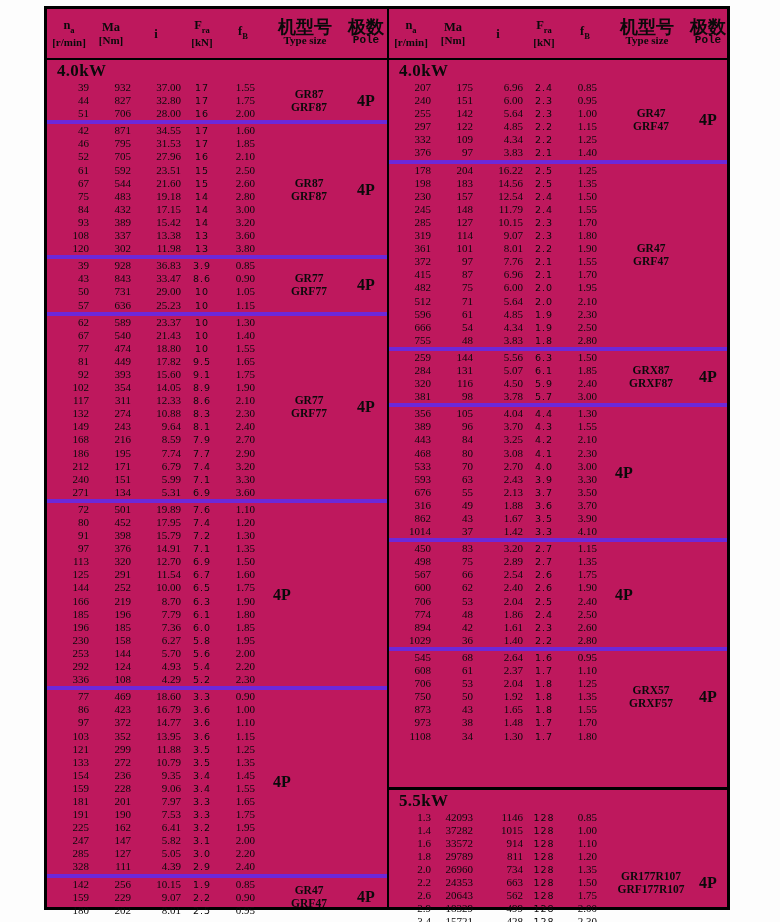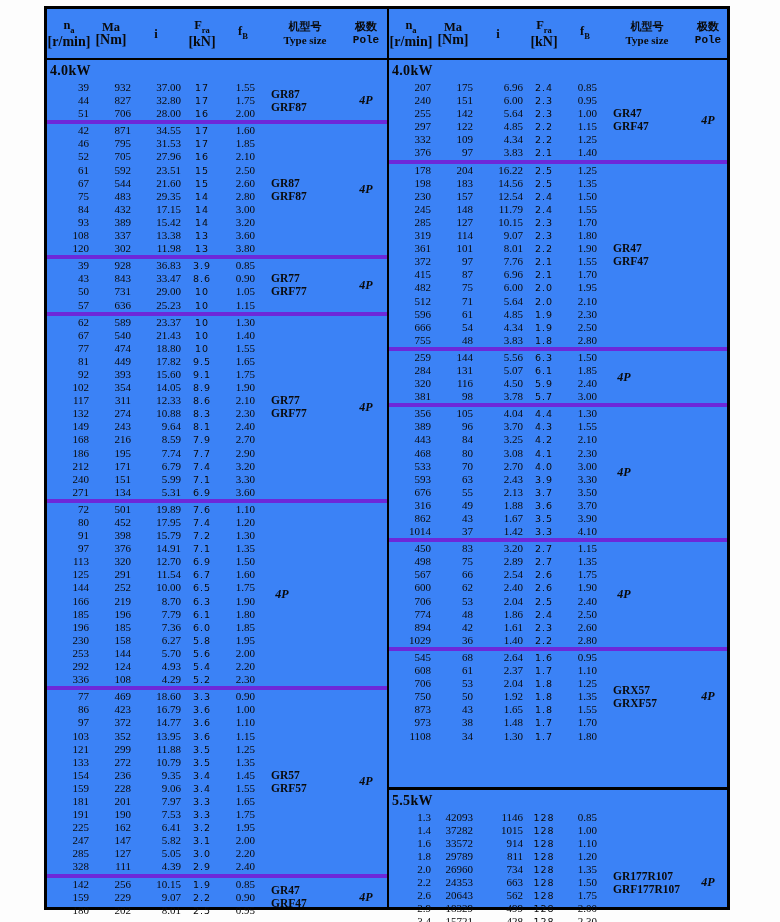--- a/index.html
+++ b/index.html
@@ -2,66 +2,66 @@
 <html><head>
 <meta charset="utf-8">
 <style>
   html,body{margin:0;padding:0;}
   body{
     width:780px;height:922px;background:#fdfdfd;position:relative;overflow:hidden;
     font-family:"Liberation Serif",serif;color:#0a0a0a;
   }
   .spec-table{
     position:absolute;left:44px;top:6px;width:686px;height:904px;
-    border:3px solid #000;box-sizing:border-box;background:#3b82f6;
+    border:3px solid #000;box-sizing:border-box;background:#be185d;
     display:flex;
   }
   .panel{flex:1 1 50%;min-width:0;display:flex;flex-direction:column;box-sizing:border-box;}
   .panel + .panel{border-left:2.5px solid #000;}
   
   .phead{
     display:grid;grid-template-columns:44px 40px 50px 42px 40px 84px 38px;
     height:49px;border-bottom:2.5px solid #000;align-items:center;flex:0 0 auto;
   }
   .hcell{text-align:center;font-weight:bold;line-height:12px;}
   .h1{font-size:12.5px;}
   .h1 sub{font-size:8.5px;}
-  .h2{font-size:14px;margin-top:1px;}
-  .hc5 .h1,.hc6 .h1{font-family:"DejaVu Sans","Liberation Sans",sans-serif;font-size:11px;}
+  .h2{font-size:11px;margin-top:1px;}
+  .hc5 .h1,.hc6 .h1{font-family:"DejaVu Sans","Liberation Sans",sans-serif;font-size:18px;}
   .hc5 .h2{font-size:11px;}
   .hc6 .h2{font-family:"Liberation Mono","DejaVu Sans Mono",monospace;font-size:11px;letter-spacing:0;}
   
   .pbody{flex:1 1 auto;display:flex;flex-direction:column;}
   .section + .section{border-top:3px solid #000;margin-top:44px;}
   .stitle{
-    font-weight:bold;font-size:14px;line-height:19px;height:21px;
-    padding:1px 0 1px 3px;box-sizing:border-box;letter-spacing:0.3px;
+    font-weight:bold;font-size:17px;line-height:19px;height:21px;
+    padding:1px 0 1px 10px;box-sizing:border-box;letter-spacing:0.3px;
   }
   .group{display:flex;border-bottom:4px solid #6d28d9;}
   .section .group:last-child{border-bottom:none;}
   .rows{width:216px;flex:0 0 auto;}
   .row{display:grid;grid-template-columns:44px 40px 50px 42px 40px;height:13.1px;line-height:13.1px;}
   .c{font-size:11px;text-align:right;white-space:nowrap;}
   .c0{padding-right:2px;}
   .c1{padding-right:0;}
   .c2{padding-right:0;}
   .c3{
     text-align:center;font-family:"DejaVu Sans","Liberation Sans",sans-serif;
     font-size:9.5px;letter-spacing:1px;padding-right:0;
   }
   .c4{padding-right:8px;}
   .gtype{
     width:84px;flex:0 0 auto;display:flex;flex-direction:column;justify-content:center;
     padding-left:8px;box-sizing:border-box;font-weight:bold;font-size:11.5px;
-    white-space:nowrap;overflow:visible;z-index:1;
+    white-space:nowrap;overflow:visible;z-index:1;text-align:center;
   }
   .tline{line-height:13px;}
   .gpole{
     width:38px;flex:0 0 auto;display:flex;align-items:center;justify-content:center;
-    font-weight:bold;font-size:12px;font-style:italic;
+    font-weight:bold;font-size:16px;
   }
 </style>
 </head>
 <body>
 
 <div class="spec-table">
     <div class="panel">
       <div class="phead">
         <div class="hcell hc0">
           <div class="h1"><span class="hsym">n</span><sub>a</sub></div>
@@ -156,21 +156,21 @@
               <div class="row">
                 <div class="c c0">67</div>
                 <div class="c c1">544</div>
                 <div class="c c2">21.60</div>
                 <div class="c c3">15</div>
                 <div class="c c4">2.60</div>
               </div>
               <div class="row">
                 <div class="c c0">75</div>
                 <div class="c c1">483</div>
-                <div class="c c2">29.35</div>
+                <div class="c c2">19.18</div>
                 <div class="c c3">14</div>
                 <div class="c c4">2.80</div>
               </div>
               <div class="row">
                 <div class="c c0">84</div>
                 <div class="c c1">432</div>
                 <div class="c c2">17.15</div>
                 <div class="c c3">14</div>
                 <div class="c c4">3.00</div>
               </div>
@@ -542,24 +542,20 @@
                 <div class="c c3">3.0</div>
                 <div class="c c4">2.20</div>
               </div>
               <div class="row">
                 <div class="c c0">328</div>
                 <div class="c c1">111</div>
                 <div class="c c2">4.39</div>
                 <div class="c c3">2.9</div>
                 <div class="c c4">2.40</div>
               </div>
-            </div>
-            <div class="gtype">
-              <div class="tline">GR57</div>
-              <div class="tline">GRF57</div>
             </div>
             <div class="gpole">4P</div>
           </div>
           <div class="group">
             <div class="rows">
               <div class="row">
                 <div class="c c0">142</div>
                 <div class="c c1">256</div>
                 <div class="c c2">10.15</div>
                 <div class="c c3">1.9</div>
@@ -802,20 +798,24 @@
                 <div class="c c4">2.40</div>
               </div>
               <div class="row">
                 <div class="c c0">381</div>
                 <div class="c c1">98</div>
                 <div class="c c2">3.78</div>
                 <div class="c c3">5.7</div>
                 <div class="c c4">3.00</div>
               </div>
             </div>
+            <div class="gtype">
+              <div class="tline">GRX87</div>
+              <div class="tline">GRXF87</div>
+            </div>
             <div class="gpole">4P</div>
           </div>
           <div class="group">
             <div class="rows">
               <div class="row">
                 <div class="c c0">356</div>
                 <div class="c c1">105</div>
                 <div class="c c2">4.04</div>
                 <div class="c c3">4.4</div>
                 <div class="c c4">1.30</div>

